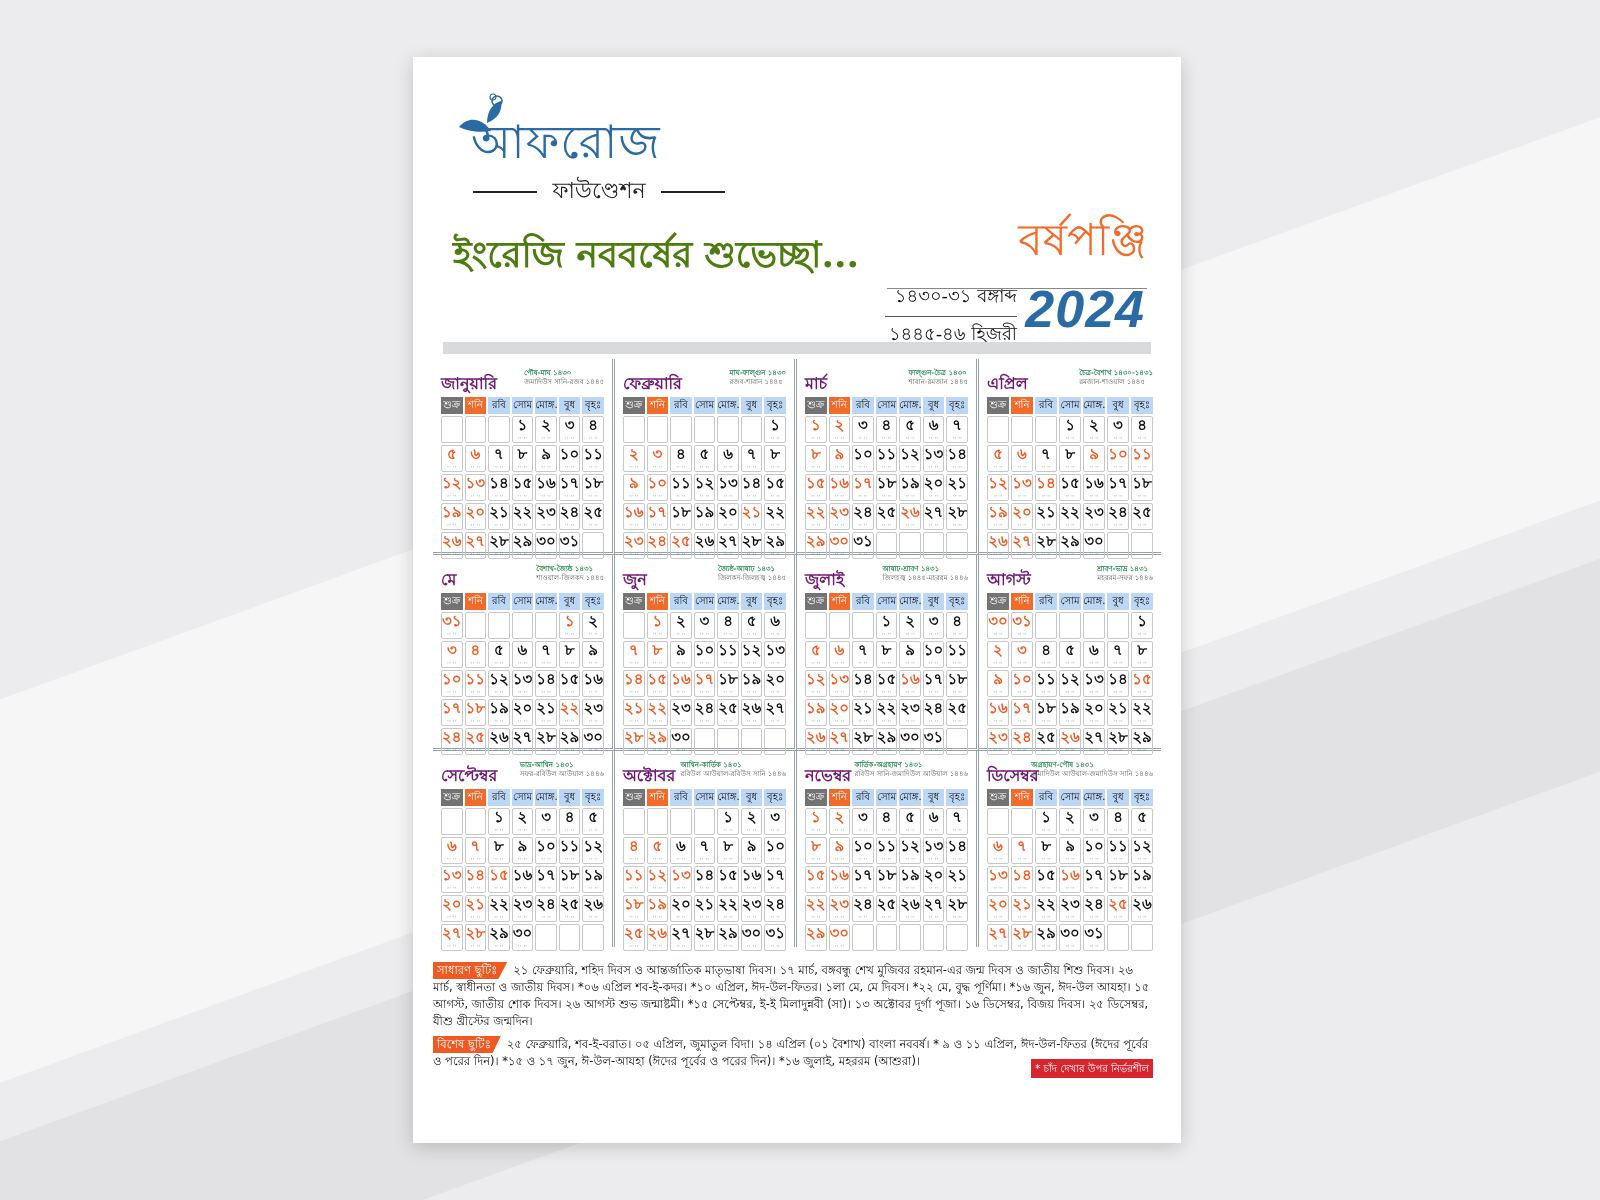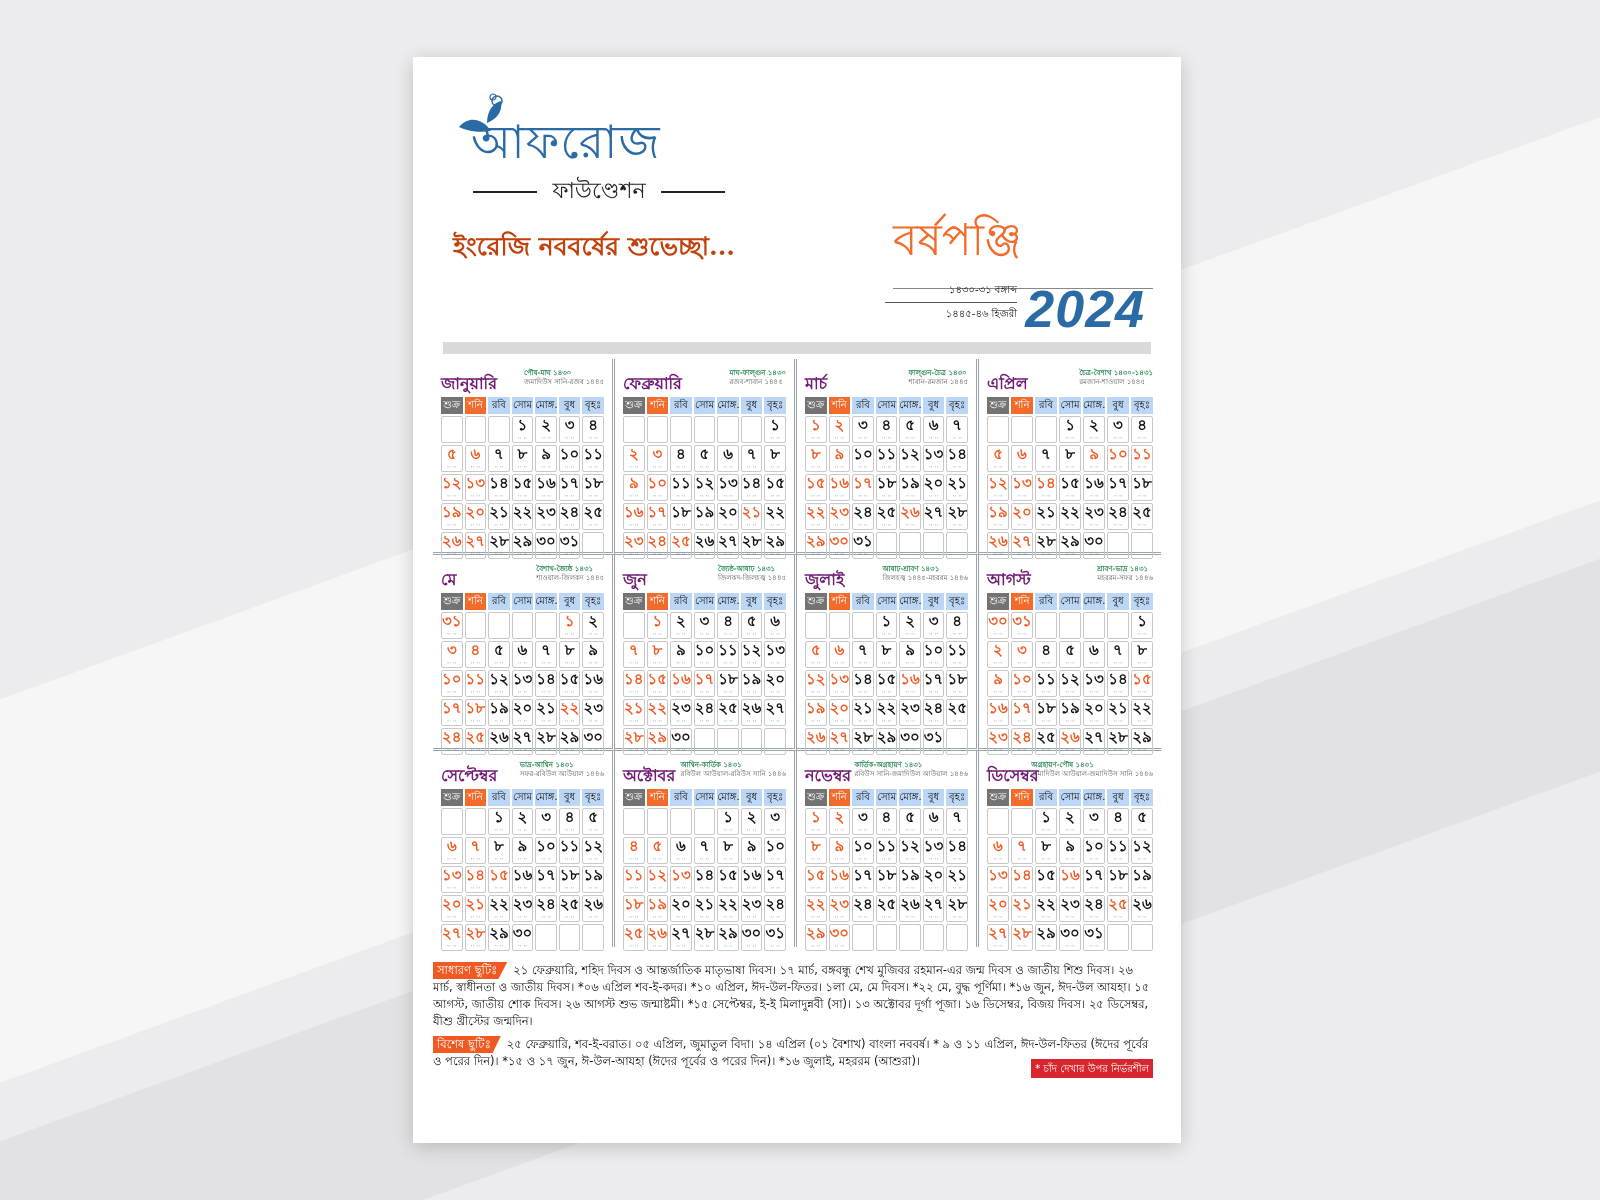--- a/index.html
+++ b/index.html
@@ -34,28 +34,28 @@
     font-size: 46px; color: #2a6ba6; letter-spacing: 1px;
   }
   .logo-sub {
     position: absolute; left: 20px; top: 86px; width: 252px;
     display: flex; align-items: center; gap: 15px;
     font-size: 22px; color: #222;
   }
   .logo-sub .line { flex: 1; height: 2px; background: #222; }
   .greeting {
     position: absolute; left: 40px; top: 170px;
-    font-size: 25px; font-weight: bold; color: #c2410c;
+    font-size: 36px; font-weight: bold; color: #4d7c0f;
     font-family: "DejaVu Serif", serif;
   }
-  .title-right { position: absolute; right: 28px; top: 150px; width: 260px; }
+  .title-right { position: absolute; right: 34px; top: 150px; width: 260px; text-align: right; }
   .title-bn { font-size: 44px; color: #f26b2a; font-family: "DejaVu Serif", serif; }
   .title-rule { height: 1px; background: #888; margin: 8px 0 6px 0; }
   .era-block { position: absolute; right: 36px; top: 222px; width: 260px; height: 60px; }
-  .era-lines { position: absolute; left: 0; top: 0; width: 132px; font-size: 10px; color: #111; }
+  .era-lines { position: absolute; left: 0; top: 0; width: 132px; font-size: 18px; color: #111; }
   .era-lines div { padding: 3px 0; text-align: right; }
   .era-lines .sep { height: 1px; background: #555; padding: 0; }
   .year {
     position: absolute; right: 0; top: 0;
     font-family: "Liberation Sans", sans-serif; font-weight: bold;
     font-size: 52px; color: #2a6ba6; letter-spacing: 1px;
     font-style: italic;
   }
   .bar { position: absolute; left: 30px; right: 30px; top: 285px; height: 12px; background: #d9dadc; }
 

